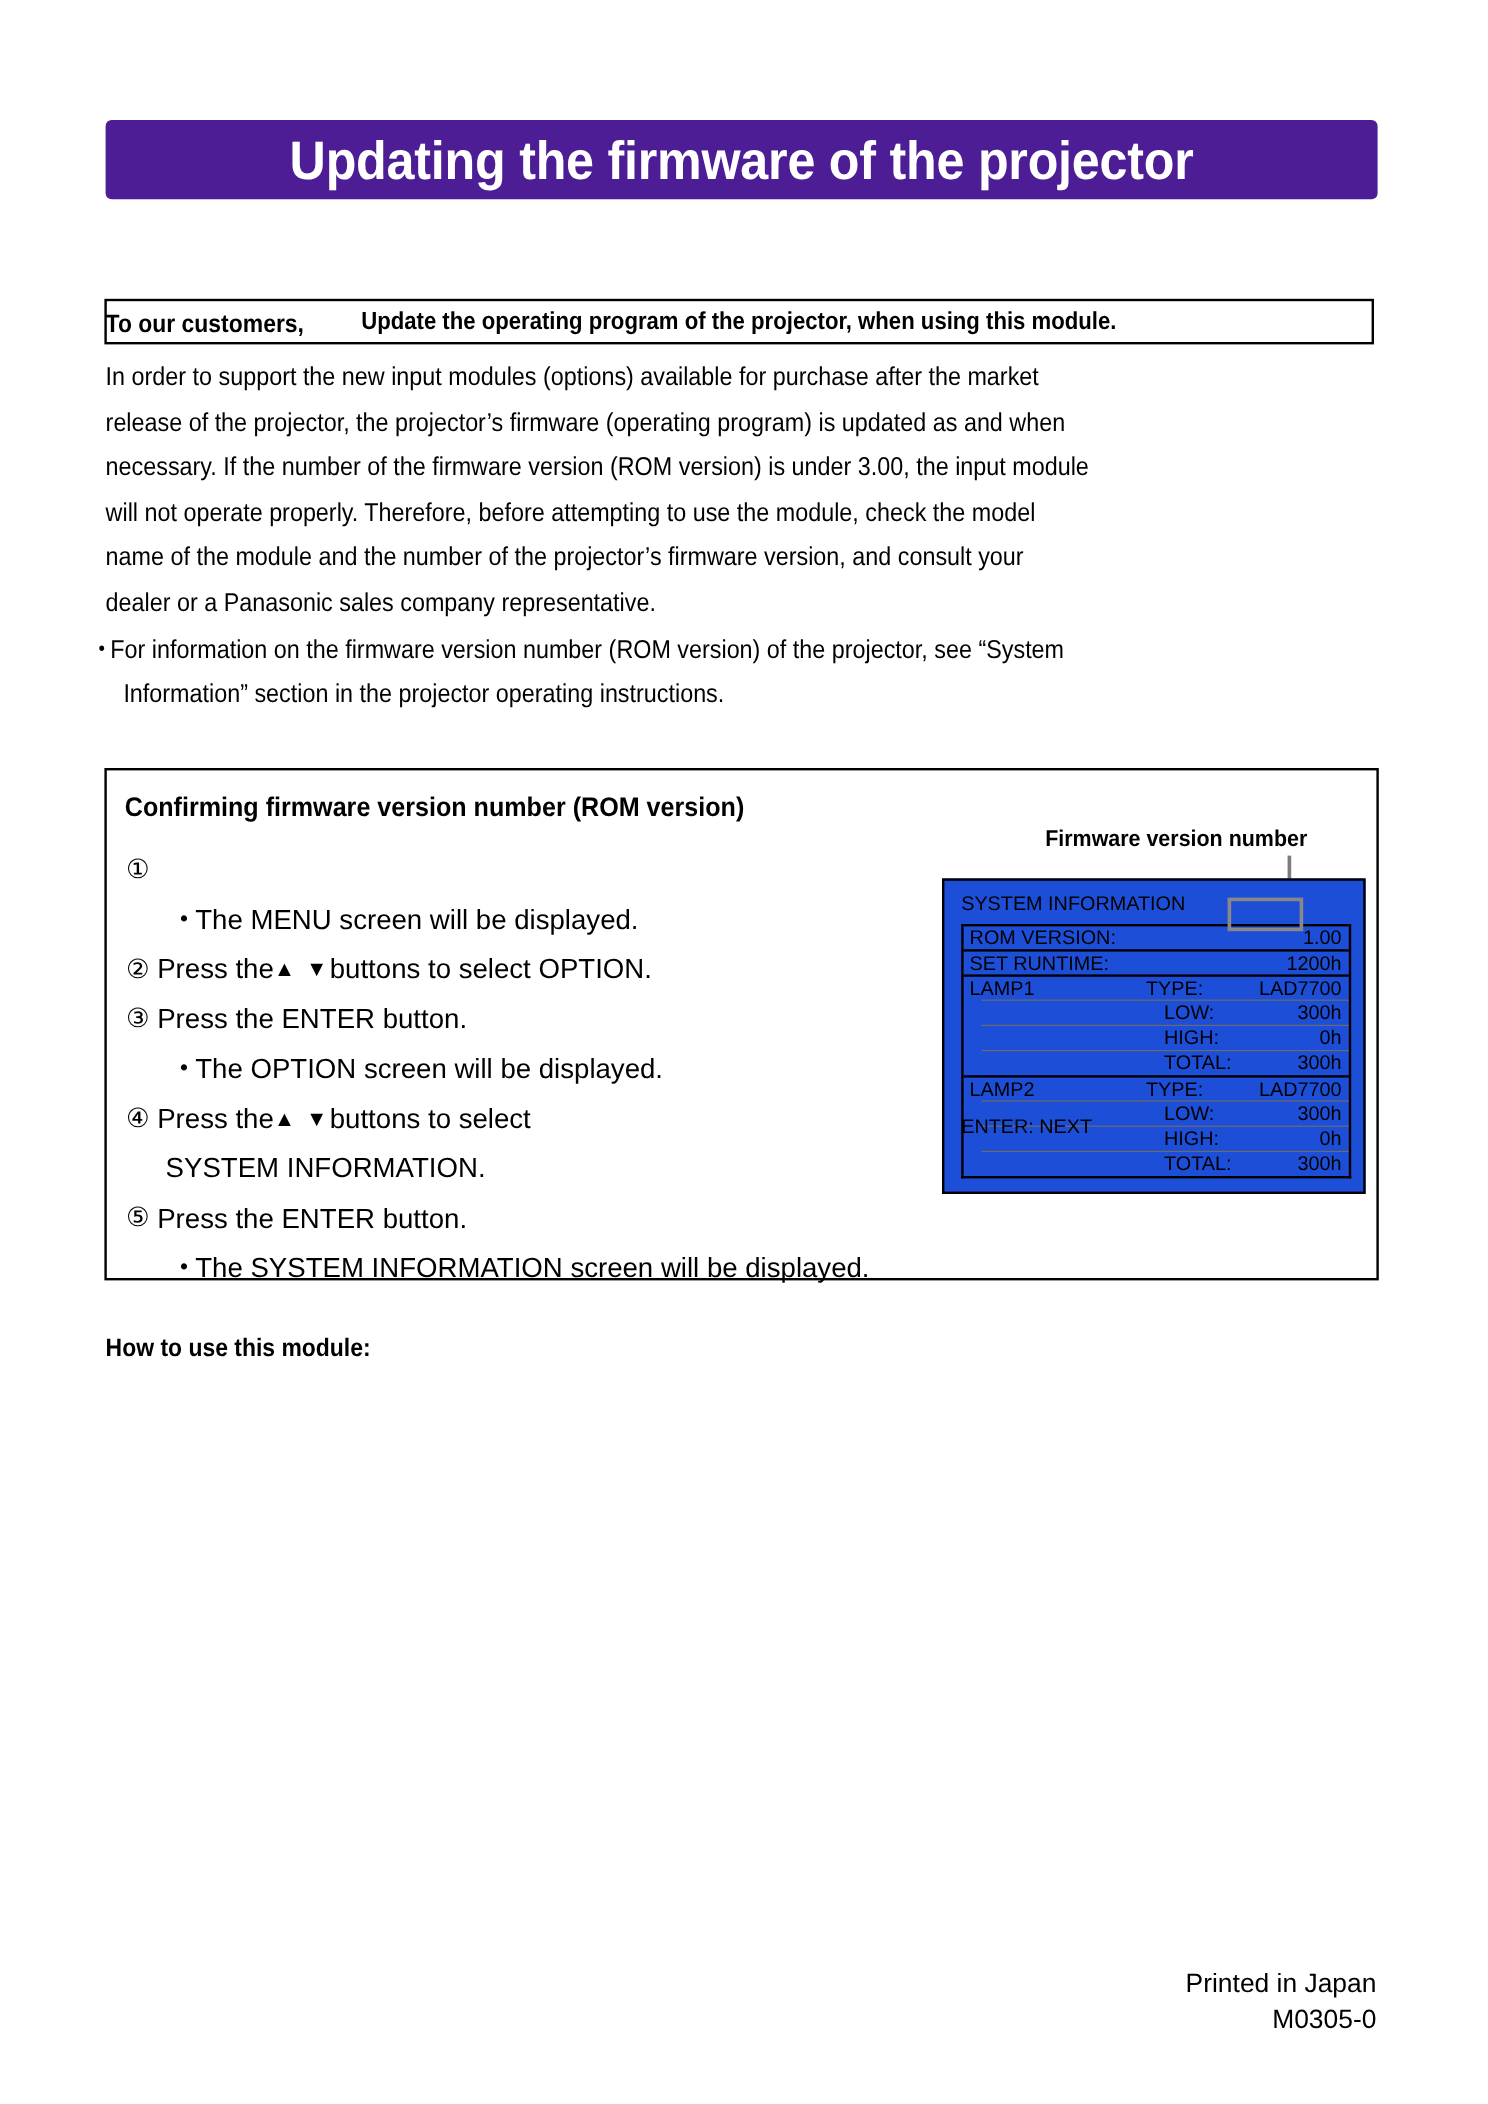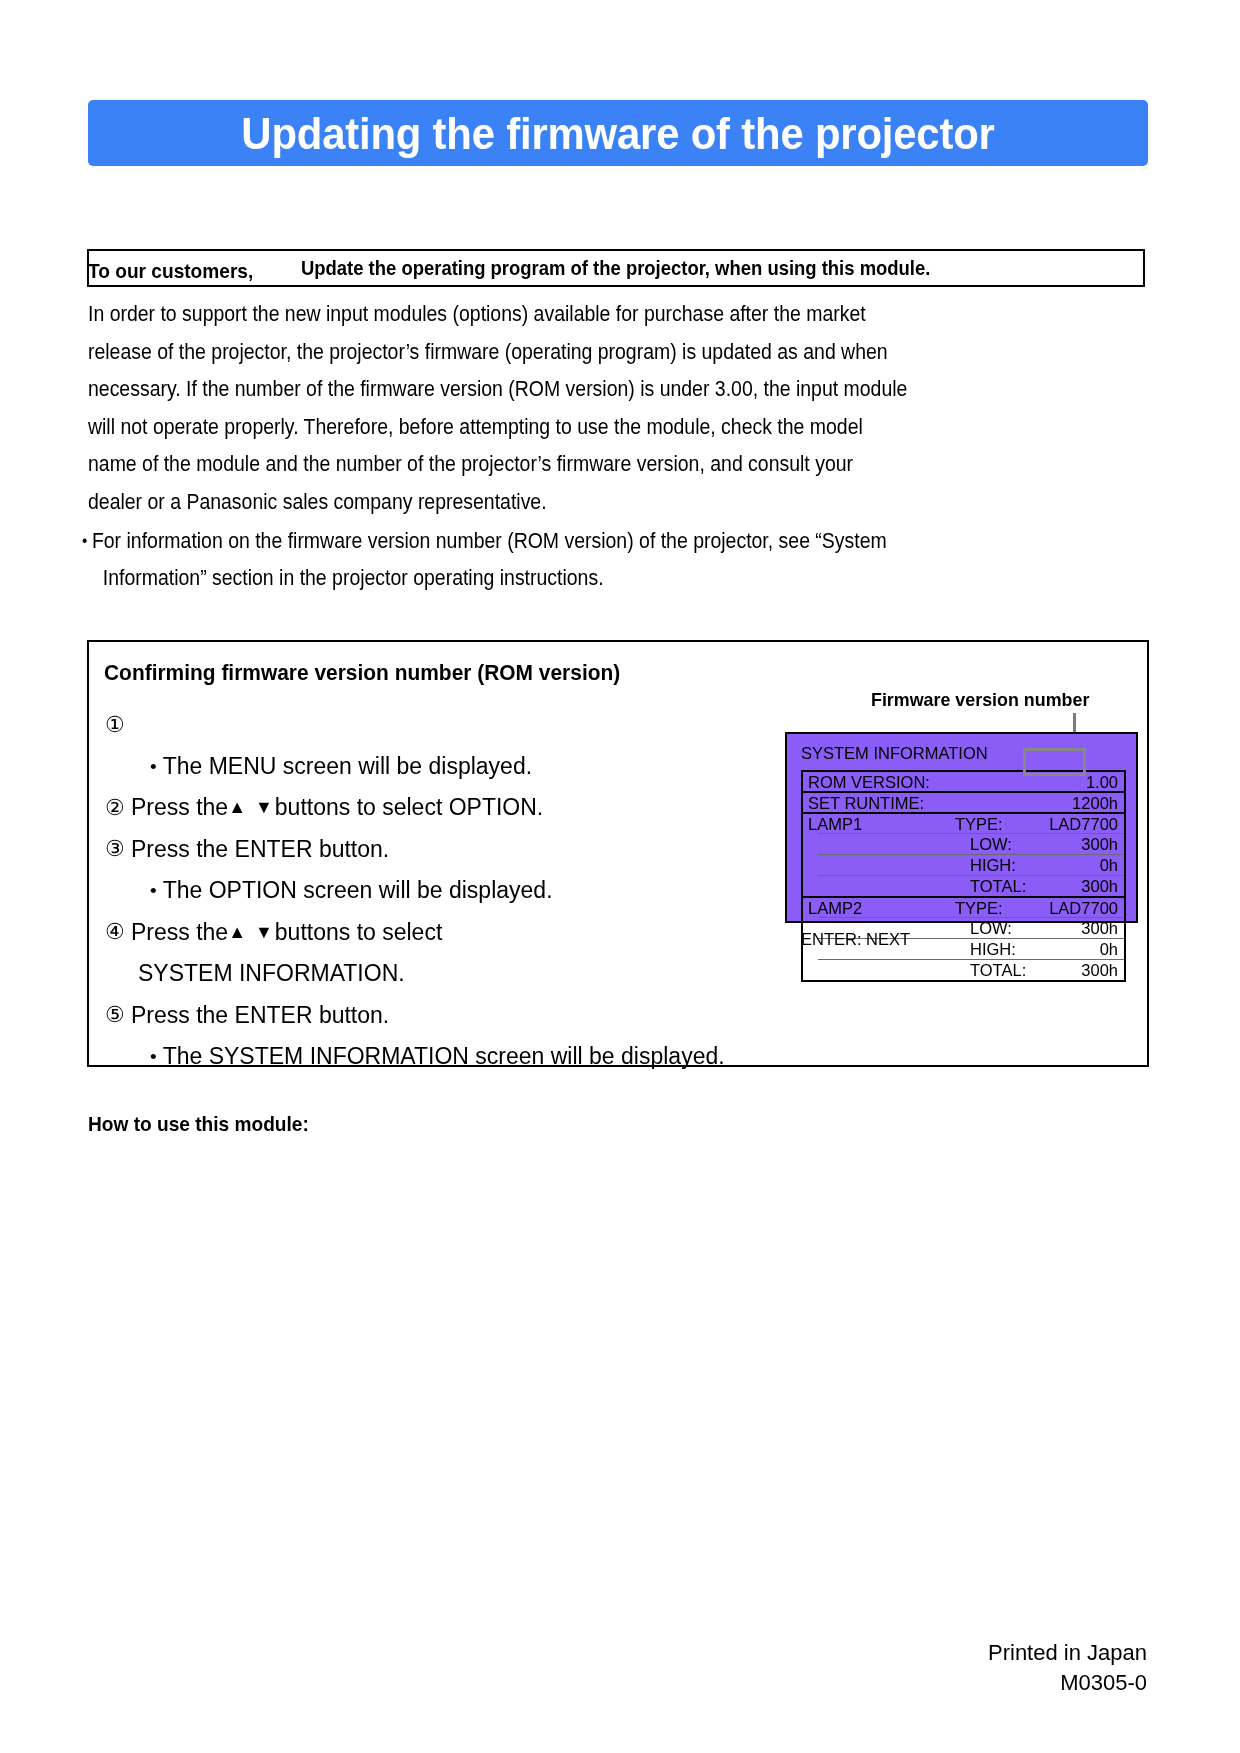--- a/index.html
+++ b/index.html
@@ -24,21 +24,21 @@
     overflow: hidden;
   }
 
   
   .title-banner {
     position: absolute;
     left: 88px;
     top: 100px;
     width: 1060px;
     height: 66px;
-    background: #3b82f6;
+    background: #4c1d95;
     border-radius: 5px;
     display: flex;
     align-items: center;
     justify-content: center;
   }
   .title-text {
     color: #ffffff;
     font-size: 45px;
     font-weight: bold;
     letter-spacing: -0.2px;
@@ -179,24 +179,24 @@
     width: 3px;
     height: 38px;
     background: #7c7c7c;
   }
 
   .osd {
     position: absolute;
     left: 785px;
     top: 732px;
     width: 353px;
-    height: 191px;
+    height: 263px;
     border: 2px solid #000;
     box-sizing: border-box;
-    background: #8b5cf6;
+    background: #1d4ed8;
   }
   .osd-title {
     position: absolute;
     left: 14px;
     top: 10px;
     font-size: 16.5px;
     white-space: nowrap;
   }
   .osd-table {
     position: absolute;

